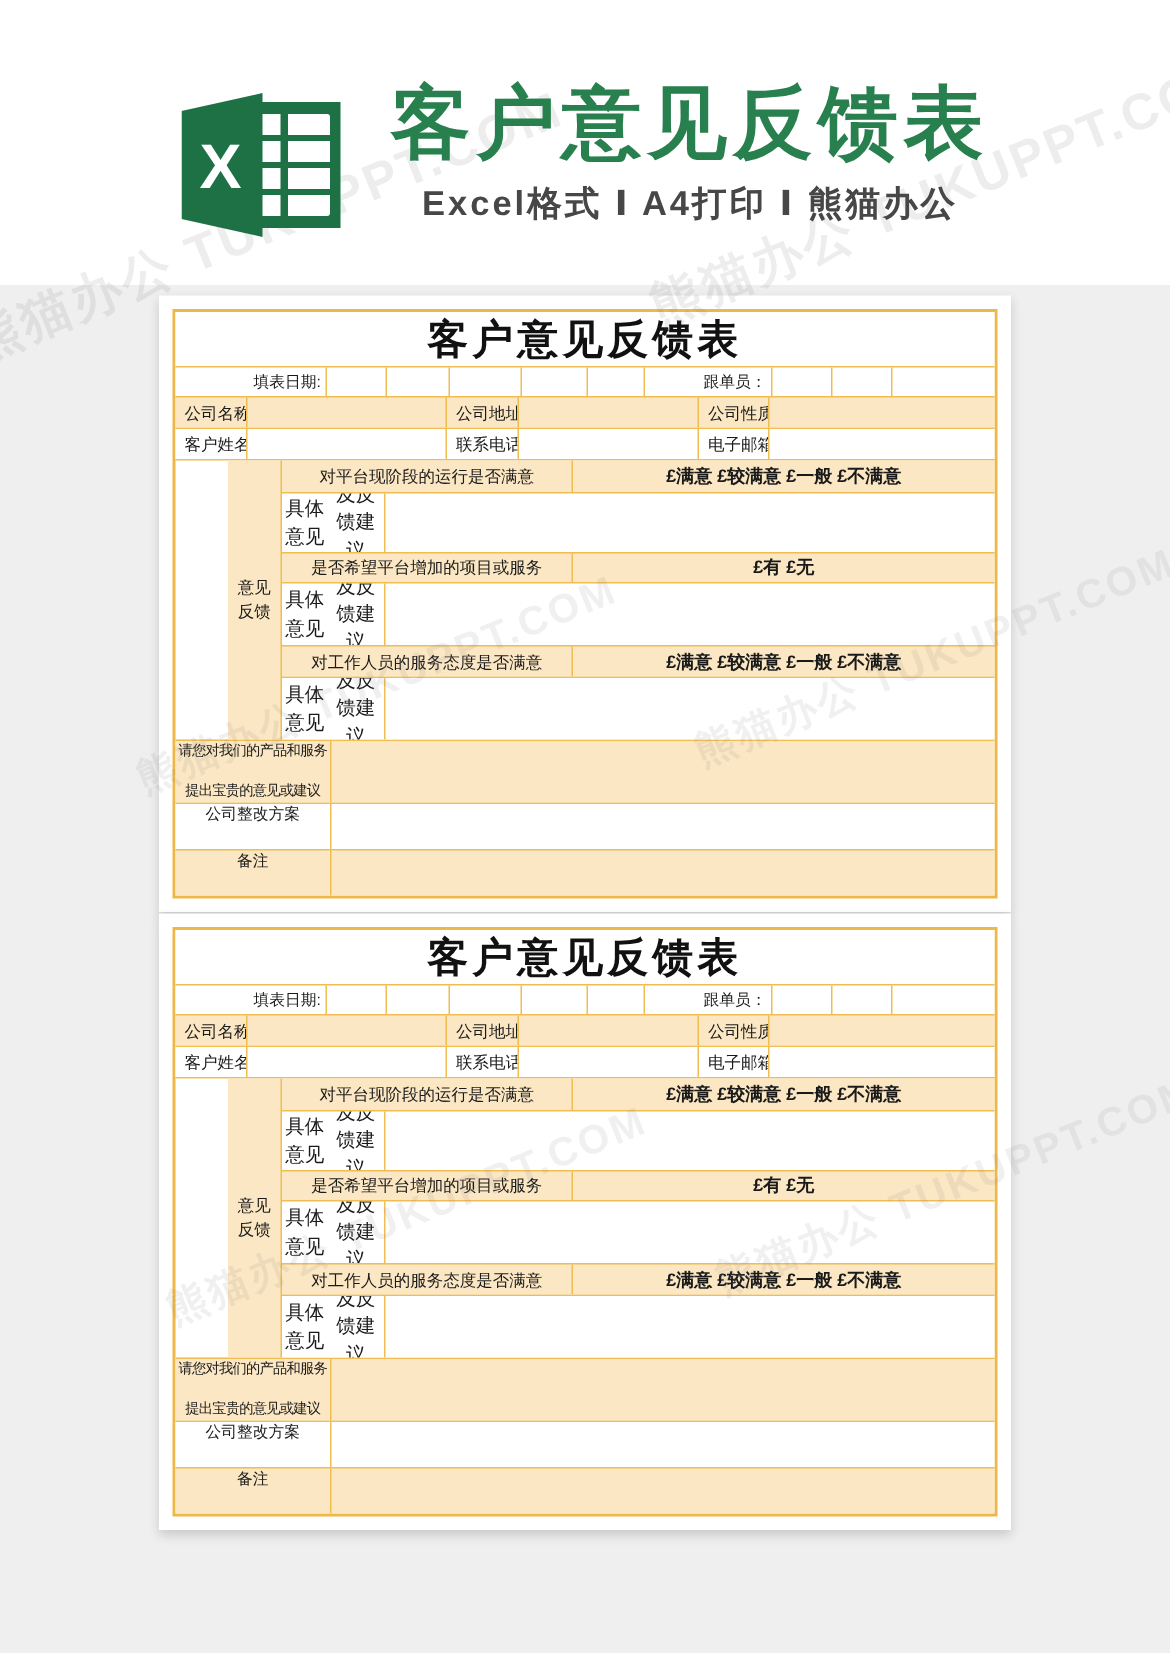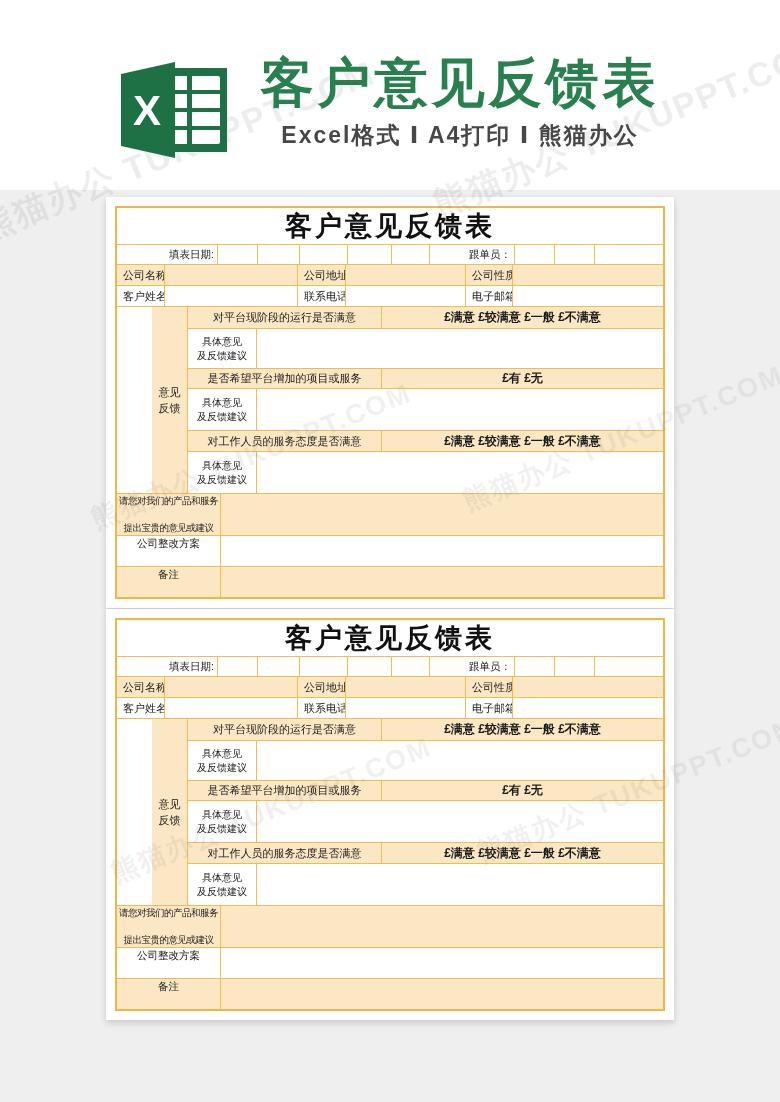--- a/index.html
+++ b/index.html
@@ -45,22 +45,22 @@
   .dcell.alignr{justify-content:flex-end;padding-right:3px;}
   .irow{height:21px;font-size:11px;}
   .ilabel{padding-left:6px;white-space:nowrap;}
   .fgroup{display:flex;}
   .fb-left{flex:0 0 35px;display:flex;flex-direction:column;justify-content:center;align-items:center;
            font-size:11px;line-height:1.5;border-right:1px solid var(--grid-line,#f0bd52);margin-left:35px;}
   .fb-rows{flex:1 1 auto;display:flex;flex-direction:column;}
   .qrow{font-size:11px;}
   .qcell{flex:0 0 193px;justify-content:center;white-space:nowrap;}
   .acell{flex:1 1 auto;justify-content:center;font-weight:bold;font-size:12px;white-space:nowrap;}
-  .clabel{flex:0 0 68px;flex-direction:column;justify-content:center;align-items:center;
-          text-align:center;font-size:10px;line-height:1.4;}
+  .clabel{flex:0 0 68px;flex-direction:row;justify-content:center;align-items:center;
+          text-align:center;font-size:13px;line-height:1.4;}
   .cvalue{flex:1 1 auto;}
   .blabel{flex:0 0 103px;flex-direction:column;justify-content:space-between;align-items:center;
           text-align:center;font-size:10.5px;line-height:1.45;}
   .blabel.small{font-size:9.5px;letter-spacing:-0.5px;}
   .blabel .lbl-line{white-space:nowrap;}
   .bvalue{flex:1 1 auto;}
 </style>
 </head>
 <body>
 

